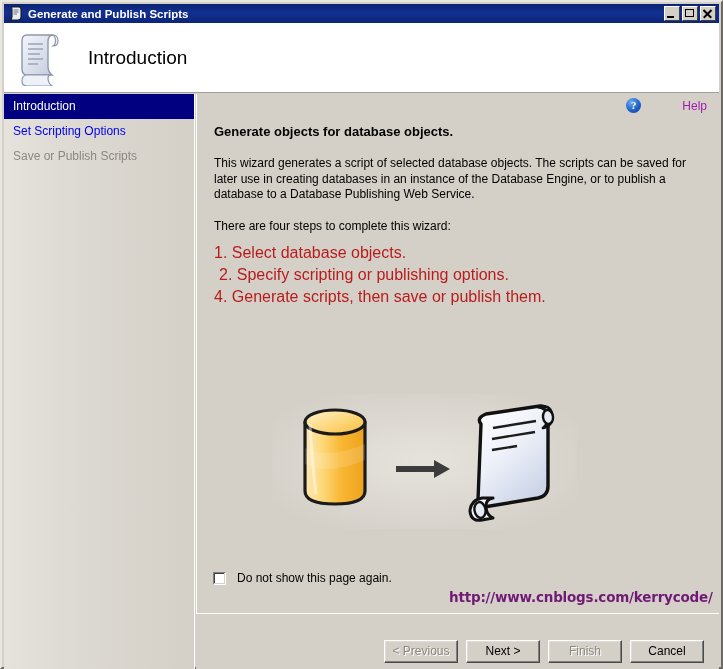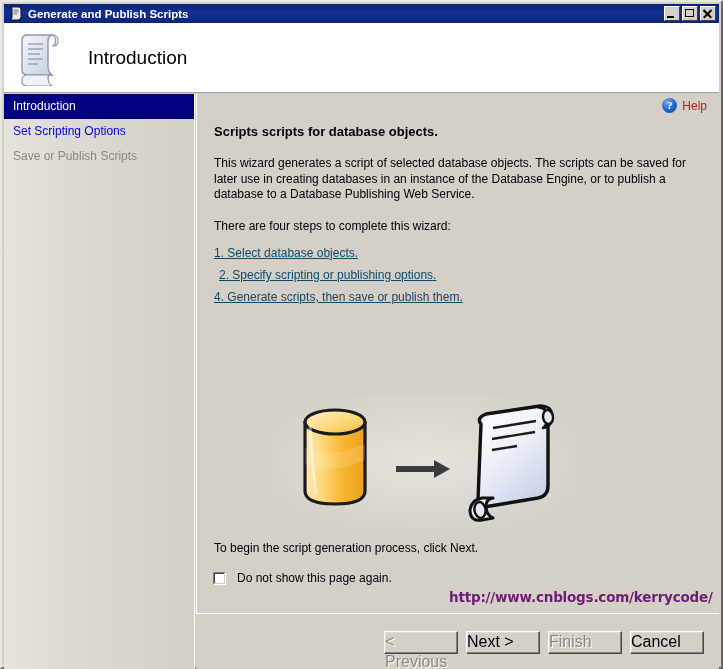--- a/index.html
+++ b/index.html
@@ -174,23 +174,24 @@
     border-radius: 50%;
     background: radial-gradient(circle at 35% 28%, #6fa8ee 0%, #1e63c8 55%, #0d3f8f 100%);
     color: #fff;
     font-size: 11px;
     font-weight: bold;
     text-align: center;
     line-height: 15px;
     font-family: "Liberation Serif", serif;
   }
   .help-link {
-    color: #b91c1c;
+    color: #a21caf;
     font-size: 12px;
     cursor: pointer;
+    margin-left: 36px;
   }
 
   .panel-heading {
     position: absolute;
     left: 17px; top: 30px;
     font-size: 13px;
     font-weight: bold;
     color: #000;
   }
   .panel-para {
@@ -203,25 +204,24 @@
   }
   #para1 { top: 62px; }
   #para2 { top: 125px; }
 
   .steps {
     position: absolute;
     left: 17px; top: 148px;
     width: 430px;
   }
   .step {
-    font-size: 12px;
-    color: #0c4a6e;
+    font-size: 16px;
+    color: #b91c1c;
     line-height: 22px;
     white-space: nowrap;
-    text-decoration: underline;
   }
   .step.indent { padding-left: 5px; }
 
   
   .watermark {
     position: absolute;
     left: 40px; top: 150px;
     font-size: 78px;
     letter-spacing: 10px;
     color: rgba(110,106,100,0.0);
@@ -299,26 +299,28 @@
   .btn {
     width: 74px;
     height: 23px;
     background: #d4d0c8;
     border-left: 1.5px solid #ffffff;
     border-top: 1.5px solid #ffffff;
     border-right: 1.5px solid #4a4a4a;
     border-bottom: 1.5px solid #4a4a4a;
     box-shadow: inset -1px -1px 0 #808080, inset 1px 1px 0 #dfdcd5;
     box-sizing: border-box;
-    font-size: 16px;
+    font-size: 12px;
     font-family: "Liberation Sans", sans-serif;
     color: #000000;
+    text-align: center;
     line-height: 20px;
     cursor: pointer;
     user-select: none;
+    margin-top: 9px;
   }
   .btn.disabled {
     color: #8b8880;
     text-shadow: 1px 1px 0 #ffffff;
     cursor: default;
   }
 </style>
 </head>
 <body>
 
@@ -371,21 +373,21 @@
     <div class="nav-item disabled">Save or Publish Scripts</div>
   </div>
 
   <div class="content">
 
     <div class="help-row">
       <div class="help-icon">?</div>
       <span class="help-link">Help</span>
     </div>
 
-    <div class="panel-heading">Scripts scripts for database objects.</div>
+    <div class="panel-heading">Generate objects for database objects.</div>
 
     <div class="panel-para" id="para1">This wizard generates a script of selected database objects. The scripts can be saved for later use in creating databases in an instance of the Database Engine, or to publish a database to a Database Publishing Web Service.</div>
 
     <div class="panel-para" id="para2">There are four steps to complete this wizard:</div>
 
     <div class="steps">
       <div class="step">1. Select database objects.</div>
       <div class="step indent">2. Specify scripting or publishing options.</div>
       <div class="step">4. Generate scripts, then save or publish them.</div>
     </div>
@@ -434,21 +436,20 @@
           <path d="M209 30 Q204 24 214 20 L268 12 Q276 11 276 22 L276 92 Q276 102 266 104 L212 113 Q204 114 206 106 Z" fill="url(#papg)" stroke="#111111" stroke-width="3.4" stroke-linejoin="round"></path>
           <path d="M266 13 Q278 10 280 20 Q282 31 271 34 Q277 29 276 22 Q275 14 266 13 Z" fill="#f3f5fb" stroke="#111111" stroke-width="2.8" stroke-linejoin="round"></path>
           <ellipse cx="276" cy="23" rx="5" ry="7" fill="#e4e9f4" stroke="#111111" stroke-width="2.4" transform="rotate(-8 276 23)"></ellipse>
           <path d="M210 104 Q198 107 198 117 Q199 128 210 126 L221 124 Q214 121 214 112 Q214 105 221 104 Z" fill="#f3f5fb" stroke="#111111" stroke-width="3" stroke-linejoin="round"></path>
           <ellipse cx="208" cy="116" rx="5.5" ry="8" fill="#e4e9f4" stroke="#111111" stroke-width="2.4" transform="rotate(-9 208 116)"></ellipse>
           <path d="M221 34 L264 27 M220 45 L263 38 M220 56 L245 52" stroke="#1c1c1c" stroke-width="2.4"></path>
         </g>
       </svg>
     </div>
 
-    <div class="begin-text">To begin the script generation process, click Next.</div>
 
     <div class="checkbox-row">
       <div class="checkbox"></div>
       <span class="checkbox-label">Do not show this page again.</span>
     </div>
 
     <div class="url-mark">http://www.cnblogs.com/kerrycode/</div>
   </div>
 
   <div class="buttonbar">

